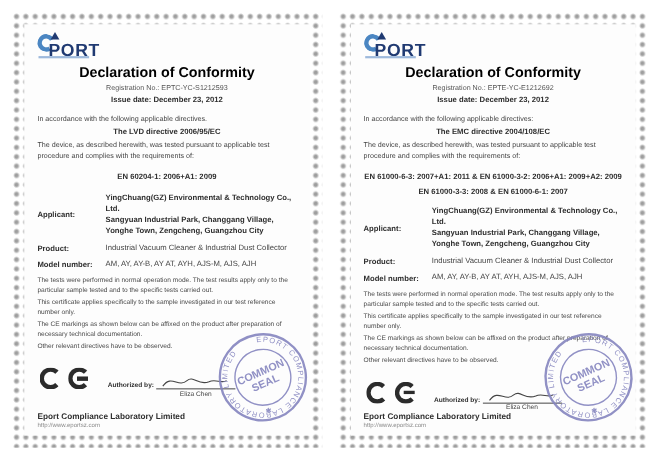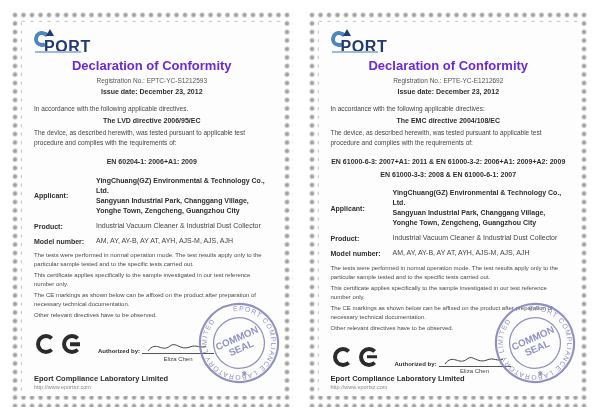--- a/index.html
+++ b/index.html
@@ -31,21 +31,21 @@
     position:absolute; left:12px; top:-1px; width:0; height:0;
     border-left:4px solid transparent; border-right:4px solid transparent;
     border-bottom:7px solid #203a72;
   }
   .logo-text {
     position:absolute; left:10px; top:8px; font-size:16px; font-weight:bold;
     color:#203a72; letter-spacing:0.6px;
   }
   .logo-sub { position:absolute; left:1px; top:21px; width:46px; height:2px; background:#9db9dc; }
   
-  .title { text-align:center; font-size:13px; font-weight:bold; color:#6d28d9; margin-top:3px; }
+  .title { text-align:center; font-size:13px; font-weight:bold; color:#000000; margin-top:3px; }
   .reg { text-align:center; font-size:6.5px; color:#555; margin-top:4px; }
   .issue { text-align:center; font-size:7px; font-weight:bold; color:#2e2e2e; margin-top:3.5px; }
   .intro { font-size:6.5px; color:#444; margin-top:10px; }
   .directive { text-align:center; font-size:7px; font-weight:bold; color:#2e2e2e; margin-top:5px; }
   .statement { font-size:6.5px; color:#444; margin-top:4px; line-height:1.6; }
   .standards { text-align:center; font-size:7px; font-weight:bold; color:#2e2e2e; margin:8px 0 7px; line-height:1.75; }
   
   .rows { margin-top:4px; }
   .row { display:flex; align-items:center; margin-bottom:5px; }
   .row-label { width:62px; flex:none; font-size:7px; font-weight:bold; color:#2e2e2e; }

